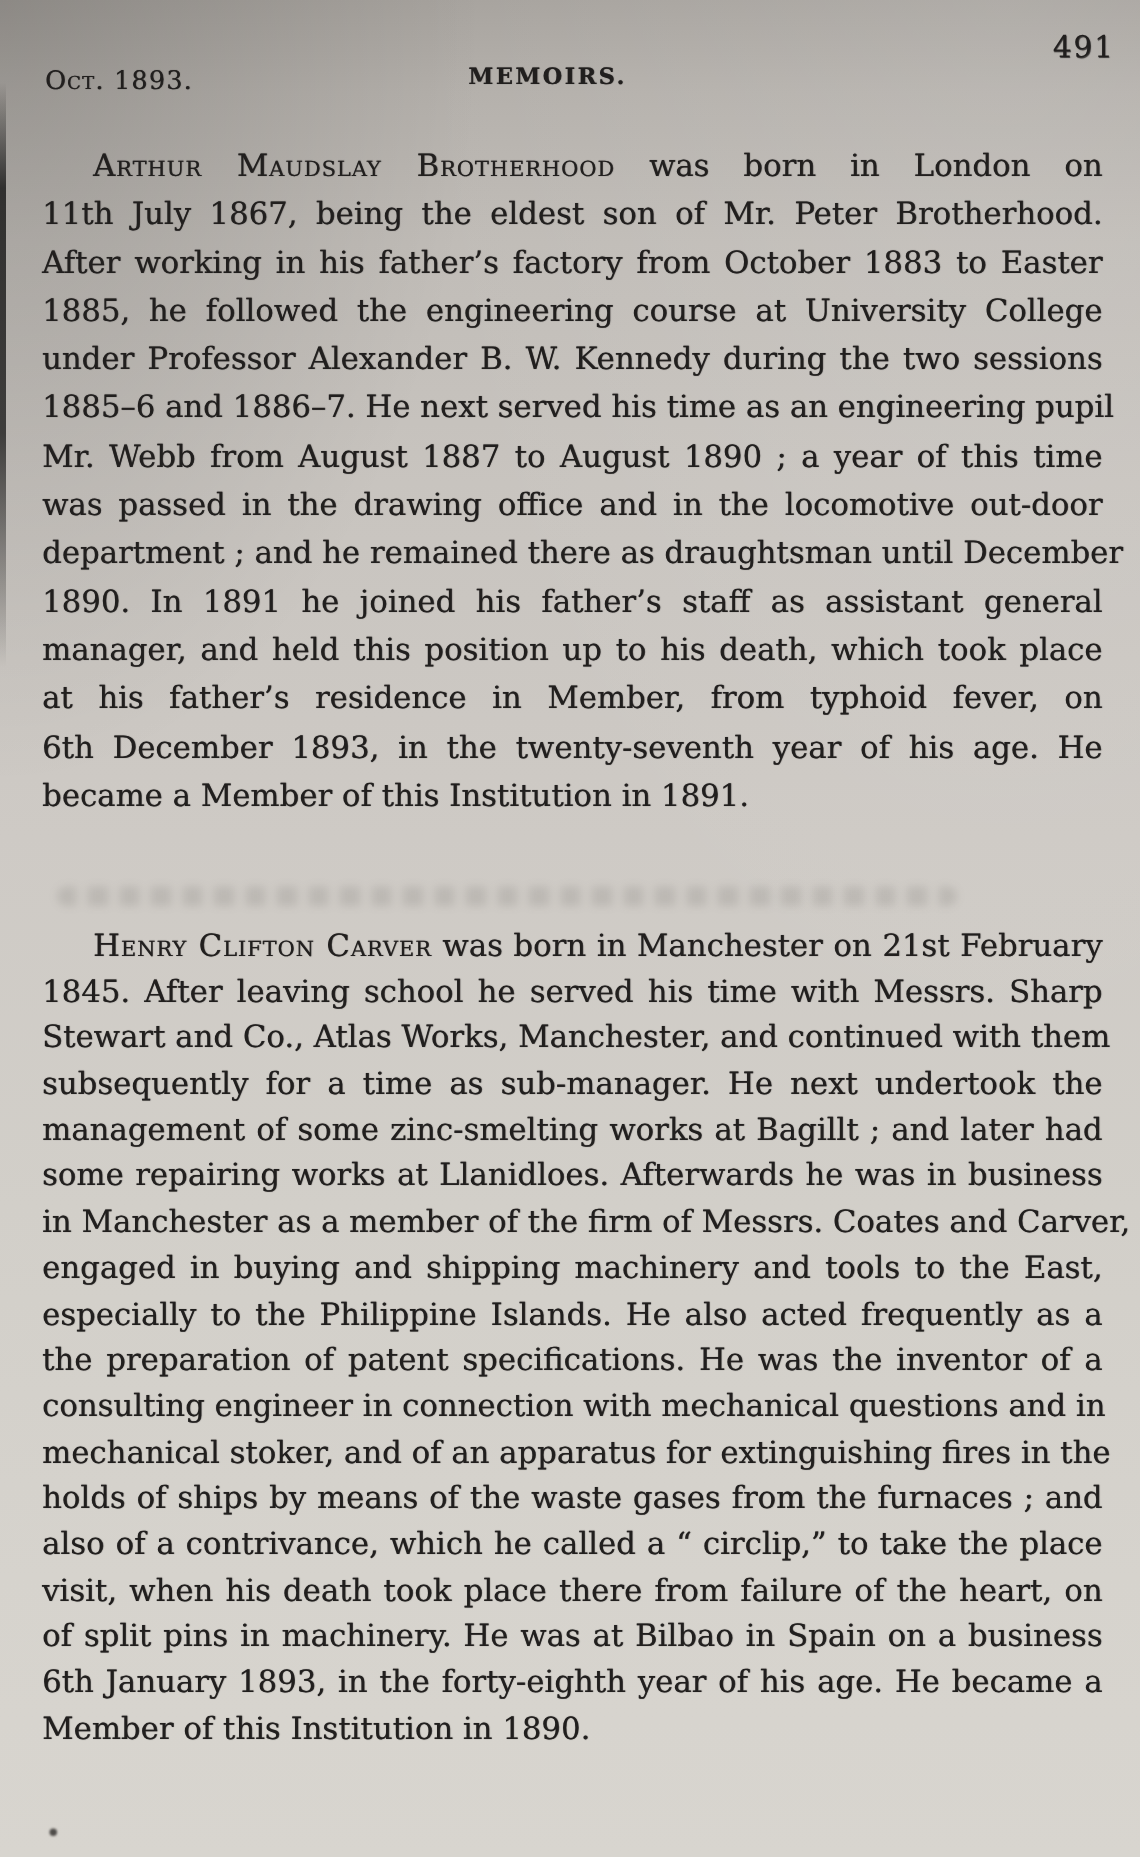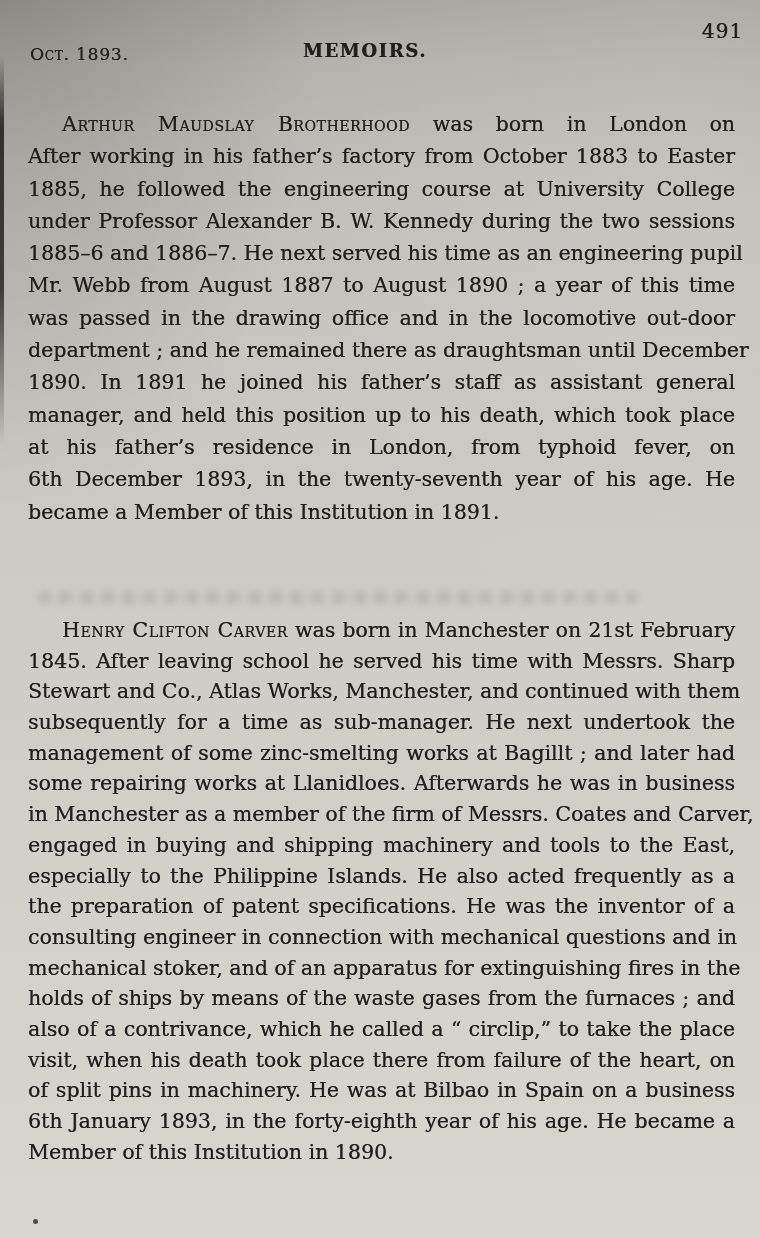--- a/index.html
+++ b/index.html
@@ -27,21 +27,21 @@
   }
   .running-head-date {
     position: absolute; left: 30px; top: 43px;
     font-size: 17px; line-height: 22px;
     font-variant: small-caps; letter-spacing: 0.8px;
     text-shadow: 0.3px 0.3px 0.5px rgba(25,23,22,0.8);
   }
   .running-head-title {
     position: absolute; left: 0; right: 30px; top: 41px;
     text-align: center;
-    font-size: 18px; line-height: 20px; font-weight: bold;
+    font-size: 15px; line-height: 20px; font-weight: bold;
     letter-spacing: 1.6px;
     text-shadow: 0.3px 0.3px 0.5px rgba(25,23,22,0.8);
   }
   .page-number {
     position: absolute; right: 17px; top: 14px;
     font-size: 20px; line-height: 34px; font-weight: 500;
     letter-spacing: 1px;
     text-shadow: 0.4px 0.4px 0.6px rgba(25,23,22,0.8);
   }
   .para {
@@ -52,21 +52,21 @@
   }
   .para .line {
     display: block;
     height: var(--lh); line-height: var(--lh);
     text-align: justify; text-align-last: justify;
     white-space: nowrap;
   }
   .para .line.last { text-align-last: left; }
   .para .line.indent { padding-left: 34px; }
   .sc { font-variant: small-caps; letter-spacing: 0.6px; }
-  #paragraph-1 { top: 94px; margin-top: 14px;  --lh: 32.3px; }
+  #paragraph-1 { top: 94px;  --lh: 32.3px; }
   #paragraph-2 { top: 615px; --lh: 30.7px; }
   .showthrough {
     position: absolute; left: 38px; top: 591px; width: 600px; height: 13px;
     background: repeating-linear-gradient(90deg,
       rgba(95,92,88,0.30) 0px, rgba(95,92,88,0.30) 13px,
       rgba(95,92,88,0.02) 13px, rgba(95,92,88,0.02) 21px);
     filter: blur(3px); opacity: 0.55; border-radius: 6px;
   }
   .scan-speck {
     position: absolute; left: 33px; top: 1219px; width: 5px; height: 5px;
@@ -80,30 +80,31 @@
   <div class="edge-shadow"></div>
 
   <div class="running-head-date">Oct. 1893.</div>
 
   <div class="running-head-title">MEMOIRS.</div>
 
   <div class="page-number">491</div>
 
   <div class="para" id="paragraph-1">
       <div class="line indent"><span class="sc">Arthur Maudslay Brotherhood</span> was born in London on</div>
+      <div class="line">11th July 1867, being the eldest son of Mr. Peter Brotherhood.</div>
       <div class="line">After working in his father’s factory from October 1883 to Easter</div>
       <div class="line">1885, he followed the engineering course at University College</div>
       <div class="line">under Professor Alexander B. W. Kennedy during the two sessions</div>
       <div class="line">1885–6 and 1886–7.  He next served his time as an engineering pupil</div>
       <div class="line">Mr. Webb from August 1887 to August 1890 ;  a year of this time</div>
       <div class="line">was passed in the drawing office and in the locomotive out-door</div>
       <div class="line">department ; and he remained there as draughtsman until December</div>
       <div class="line">1890.  In 1891 he joined his father’s staff as assistant general</div>
       <div class="line">manager, and held this position up to his death, which took place</div>
-      <div class="line">at his father’s residence in London, from typhoid fever, on</div>
+      <div class="line">at his father’s residence in Member, from typhoid fever, on</div>
       <div class="line">6th December 1893, in the twenty-seventh year of his age.  He</div>
       <div class="line last">became a Member of this Institution in 1891.</div>
     </div>
 
   <div class="showthrough"></div>
 
   <div class="para" id="paragraph-2">
       <div class="line indent"><span class="sc">Henry Clifton Carver</span> was born in Manchester on 21st February</div>
       <div class="line">1845.  After leaving school he served his time with Messrs. Sharp</div>
       <div class="line">Stewart and Co., Atlas Works, Manchester, and continued with them</div>

